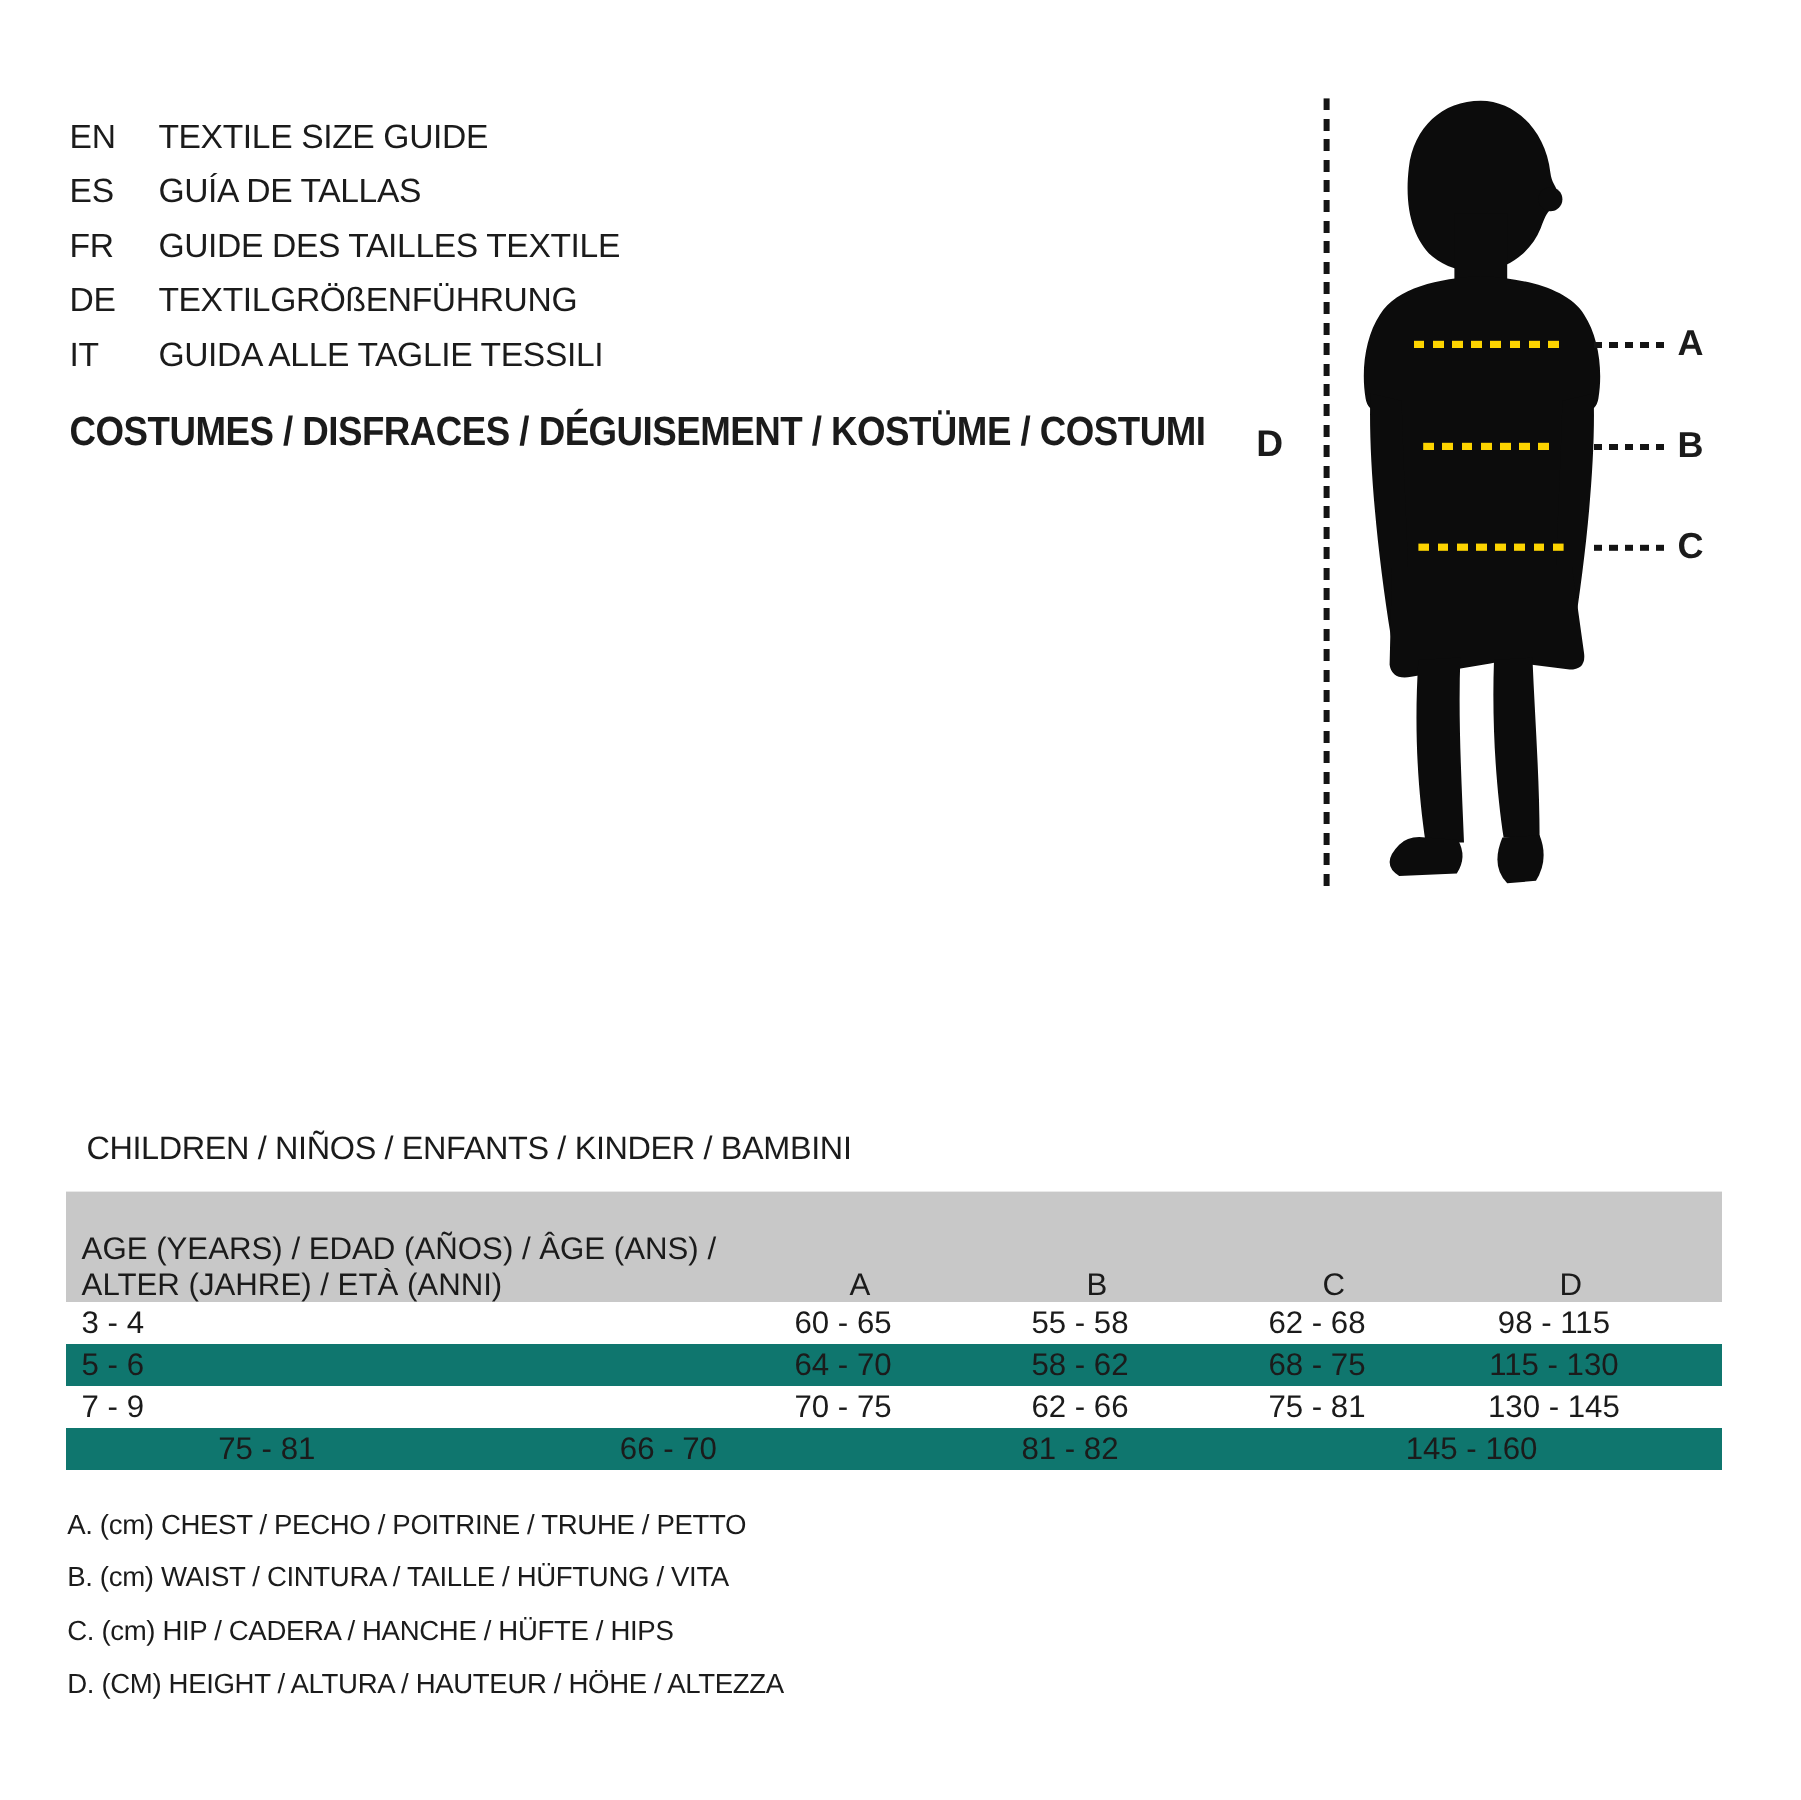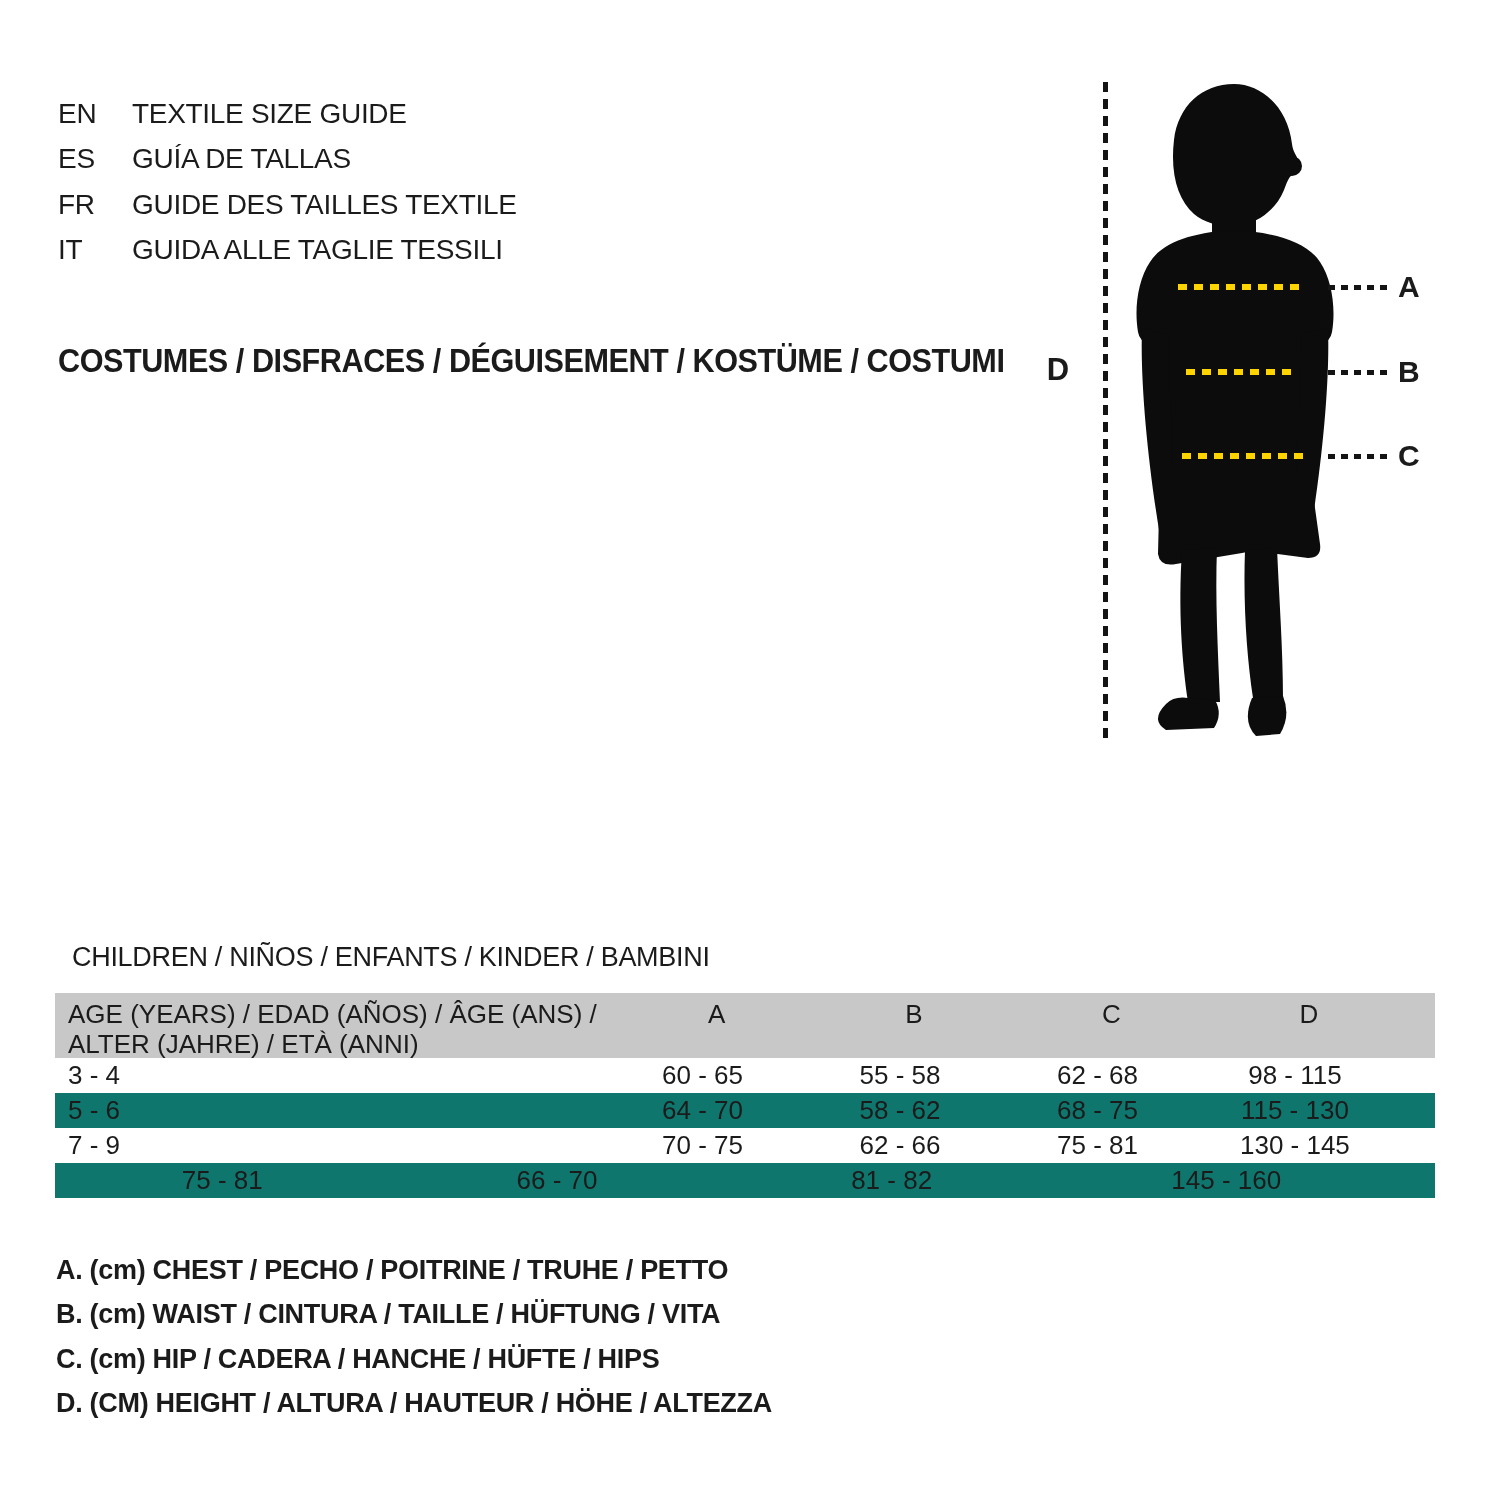--- a/index.html
+++ b/index.html
@@ -35,47 +35,51 @@
   .leader{
     position:absolute;left:1328px;width:62px;height:5px;
     background:repeating-linear-gradient(90deg,#141414 0 7px,transparent 7px 13px);
   }
   .leader.a{top:285px;} .leader.b{top:370px;} .leader.c{top:454px;}
   .m-label{position:absolute;left:1398px;font-size:30px;font-weight:700;line-height:32px;}
   .m-label.a{top:271px;} .m-label.b{top:356px;} .m-label.c{top:440px;}
   
   .table-title{position:absolute;left:72px;top:942px;margin:0;font-size:27px;font-weight:500;letter-spacing:-0.3px;white-space:nowrap;}
   .size-table{position:absolute;left:55px;top:993px;width:1380px;font-size:26px;font-weight:500;}
-  .thead{display:flex;align-items:flex-start;background:#c8c8c8;height:65px;box-sizing:border-box;padding-right:3%;gap:28px;}
+  .thead{display:flex;align-items:flex-end;background:#c8c8c8;height:92px;box-sizing:border-box;padding-right:3%;gap:28px;}
   .cell.age{flex:0 0 41%;box-sizing:border-box;padding-left:13px;}
   .cell.num{flex:1;text-align:center;}
   .thead .cell{padding-top:6px;line-height:30px;}
   .trow{display:flex;height:35px;line-height:35px;box-sizing:border-box;padding-right:3%;}
   .trow.alt{background:#0f766e;}
   
   .legend{position:absolute;left:56px;top:1248px;}
-  .legend-row{height:44.5px;display:flex;align-items:center;font-size:27px;font-weight:700;letter-spacing:-0.3px;white-space:nowrap;}
+  .legend-row{height:44.5px;display:flex;align-items:center;font-size:23px;font-weight:400;letter-spacing:-0.3px;white-space:nowrap;}
 </style>
 </head>
 <body>
 
 <div class="canvas">
 
   <section class="languages">
     <div class="lang-row">
       <span class="lang-code">EN</span>
       <span class="lang-label">TEXTILE SIZE GUIDE</span>
     </div>
     <div class="lang-row">
       <span class="lang-code">ES</span>
       <span class="lang-label">GUÍA DE TALLAS</span>
     </div>
     <div class="lang-row">
       <span class="lang-code">FR</span>
       <span class="lang-label">GUIDE DES TAILLES TEXTILE</span>
+    </div>
+    <div class="lang-row">
+      <span class="lang-code">DE</span>
+      <span class="lang-label">TEXTILGRÖßENFÜHRUNG</span>
     </div>
     <div class="lang-row">
       <span class="lang-code">IT</span>
       <span class="lang-label">GUIDA ALLE TAGLIE TESSILI</span>
     </div>
   </section>
 
   <h1 class="category">COSTUMES / DISFRACES / DÉGUISEMENT / KOSTÜME / COSTUMI</h1>
 
   <div class="vline"></div>

